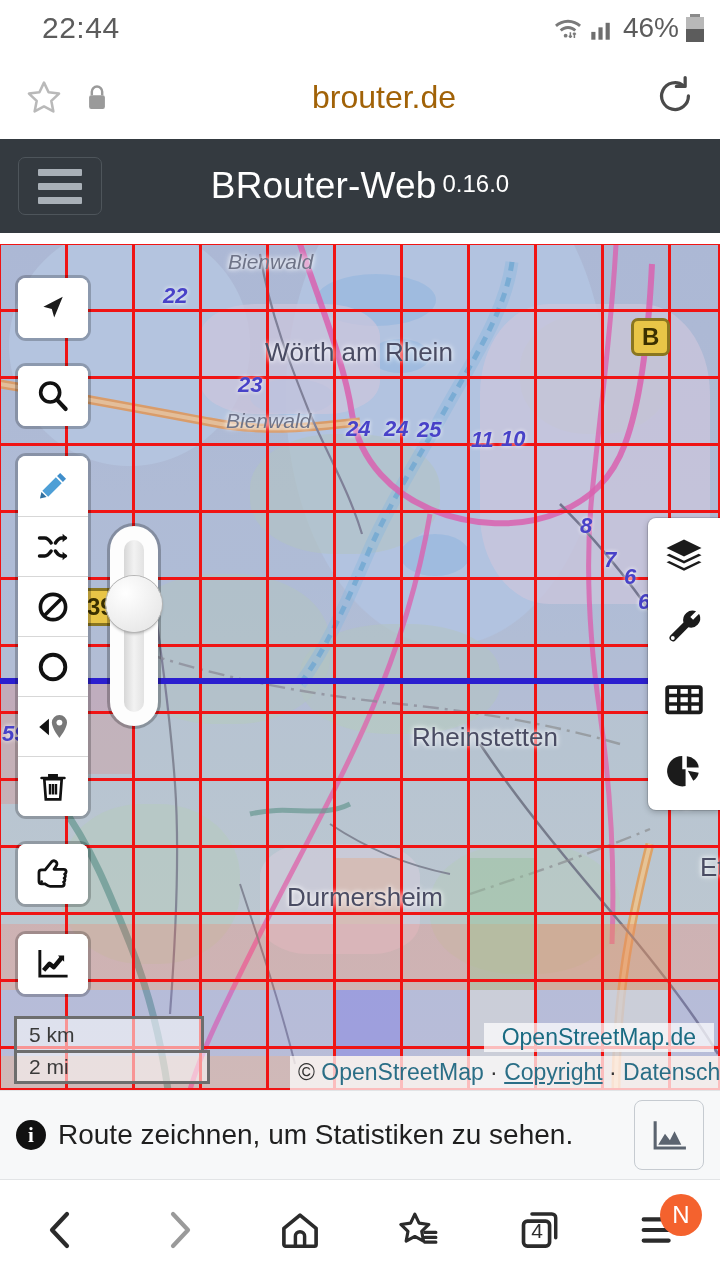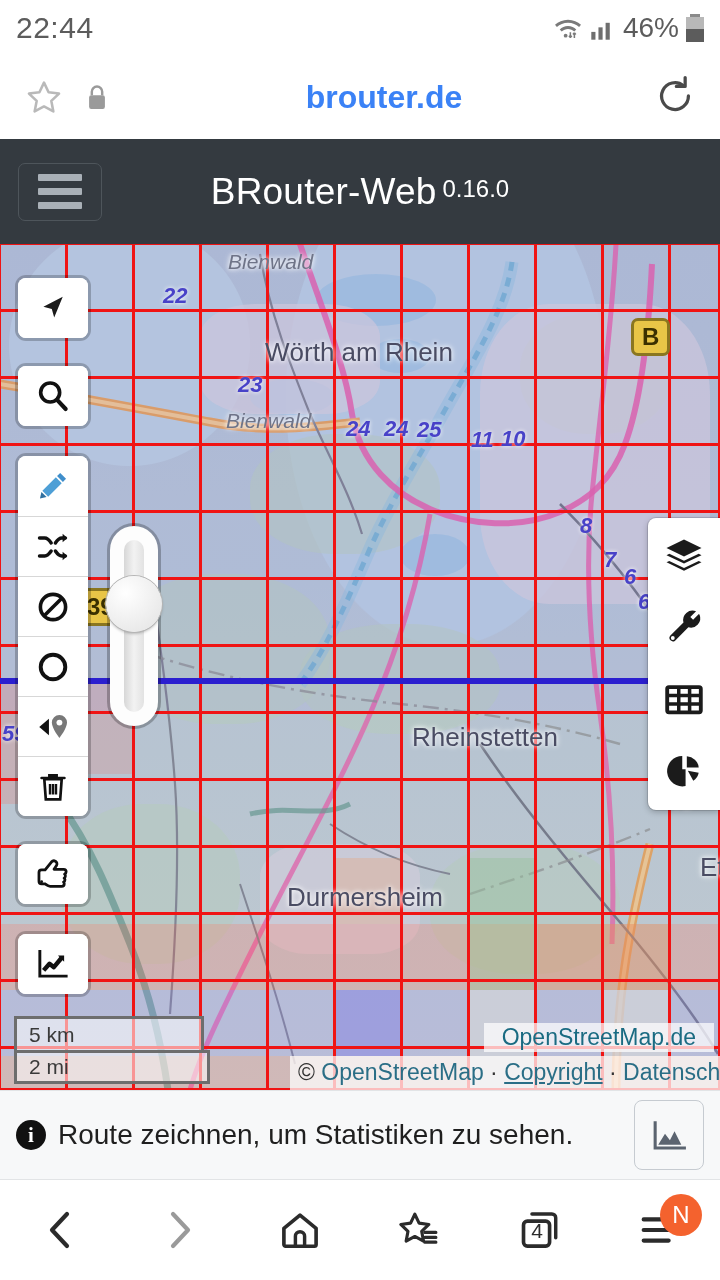--- a/index.html
+++ b/index.html
@@ -9,43 +9,43 @@
     background:#fff;
   }
   #screen{ position:relative; width:720px; height:1280px; overflow:hidden; background:#fff; }
 
   
   .statusbar{
     position:absolute; left:0; top:0; width:720px; height:56px;
     background:#ffffff; display:flex; align-items:center;
     padding:0 16px; color:#666;
   }
-  .sb-clock{ font-size:30px; color:#5c5c5c; letter-spacing:.5px; }
+  .sb-clock{ font-size:30px; color:#5c5c5c; letter-spacing:.5px;margin-left:26px; }
   .sb-right{ margin-left:auto; display:flex; align-items:center; gap:7px; }
   .sb-pct{ font-size:28px; color:#5c5c5c; }
   .batt{ position:relative; width:18px; height:28px; border:0; }
   .batt .cap{ position:absolute; left:4px; top:0; width:10px; height:3px; background:#8a8a8a;}
   .batt .body{ position:absolute; left:0; top:3px; width:18px; height:25px; background:#b8b8b8; }
   .batt .fill{ position:absolute; left:0; bottom:0; width:18px; height:46%; background:#5c5c5c; }
 
   
   .browserbar{
     position:absolute; left:0; top:56px; width:720px; height:83px;
     background:#ffffff; display:flex; align-items:center; padding:0 22px;
   }
   .bb-left{ display:flex; align-items:center; gap:18px; }
   .bb-title{
     position:absolute; left:0; right:0; text-align:center;
-    font-size:32px; color:#3b82f6; font-weight:700; pointer-events:none;padding-left:48px;
+    font-size:32px; color:#a16207; font-weight:400; pointer-events:none;padding-left:48px;
   }
   .bb-right{ margin-left:auto; z-index:2; }
 
   
   .appheader{
-    position:absolute; left:0; top:139px; width:720px; height:105px;
+    position:absolute; left:0; top:139px; width:720px; height:94px;
     background:#343a40; display:flex; align-items:center; padding:0 18px;
   }
   .menu-btn{
     width:84px; height:58px; border:1px solid #4e555b; border-radius:7px;
     display:flex; flex-direction:column; justify-content:center; align-items:center; gap:7px;
     background:transparent; cursor:pointer;
   }
   .menu-btn i{ display:block; width:44px; height:7px; background:#a9b0b7; border-radius:1px; }
   .app-title-wrap{
     position:absolute; left:0; right:0; text-align:center; pointer-events:none;

